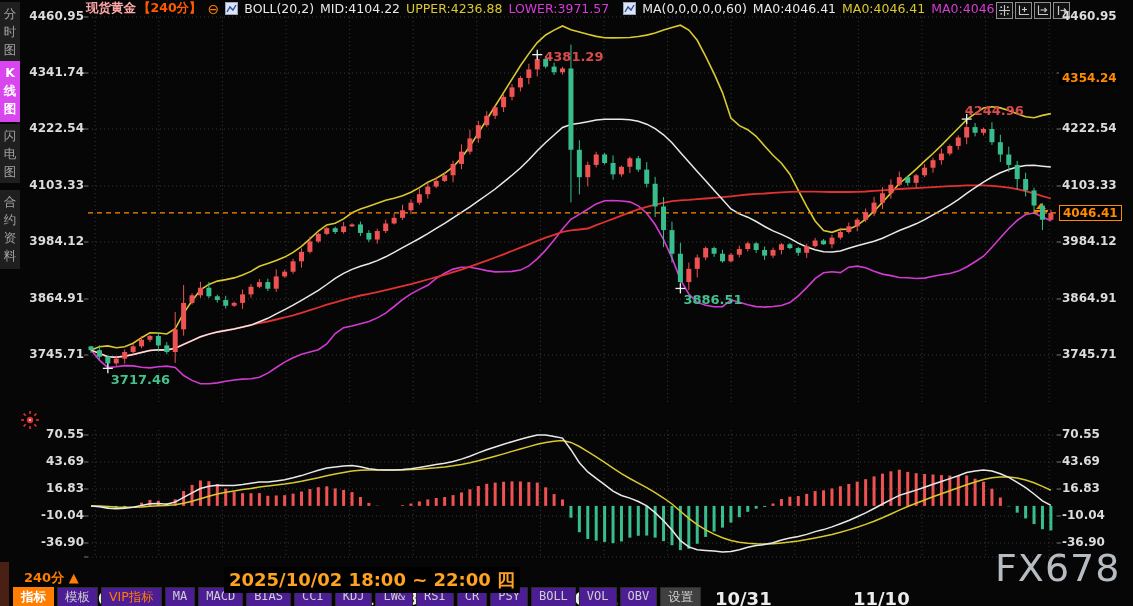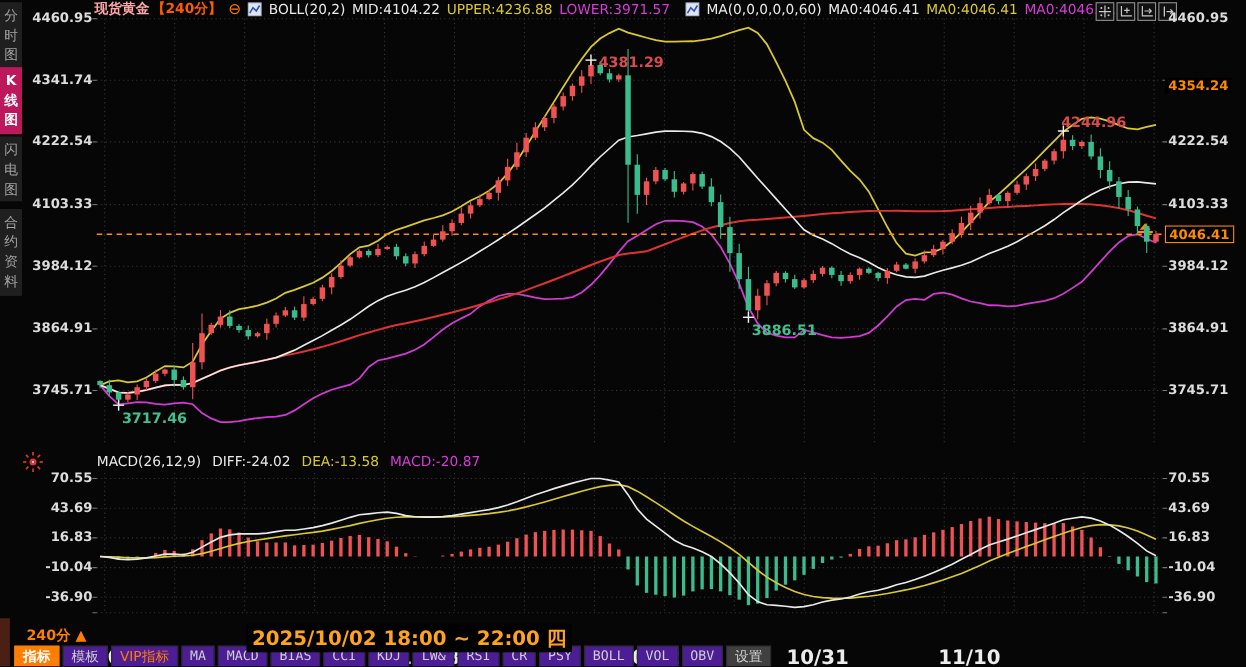--- a/index.html
+++ b/index.html
@@ -2,21 +2,21 @@
 <html><head>
 <meta charset="utf-8">
 <style>
   html,body{margin:0;padding:0;background:#060606;}
   #app{position:relative;width:1133px;height:606px;background:#060606;overflow:hidden;
        font-family:"DejaVu Sans",sans-serif;color:#d9d9d9;}
   
   .side-item{position:absolute;left:0;width:20px;background:#1f1f1f;color:#a3a3a3;
      font-size:12.5px;line-height:18px;text-align:center;padding-top:3px;cursor:pointer;
      word-break:break-all;}
-  .side-item.active{background:#be185d;color:#fff;font-weight:bold;}
+  .side-item.active{background:#d946ef;color:#fff;font-weight:bold;}
   
   #header{position:absolute;left:86px;top:0;height:17px;display:flex;align-items:center;
       gap:6px;font-size:12.5px;white-space:nowrap;}
   .w{color:#e9e9e9}.y{color:#d9c92f}.m{color:#d83bd8}.o{color:#ff7d00}
   #header .sym{color:#fca5a5;font-weight:bold;}
   #header .per{color:#ff5a00;font-weight:bold;text-align:right;}
   .chip{display:inline-block;width:13px;height:13px;}
   #top-tools{position:absolute;left:996px;top:2px;display:flex;gap:2px;}
   .tool-btn{width:15px;height:15px;border:1px solid #8f8f8f;background:#111;display:flex;
      align-items:center;justify-content:center;cursor:pointer;}
@@ -584,46 +584,41 @@
 
   <div class="ylab r" style="top:9px">4460.95</div>
   <div class="ylab r" style="top:121px">4222.54</div>
   <div class="ylab r" style="top:178px">4103.33</div>
   <div class="ylab r" style="top:234px">3984.12</div>
   <div class="ylab r" style="top:291px">3864.91</div>
   <div class="ylab r" style="top:347px">3745.71</div>
   <div class="pricebox high">4354.24</div>
   <div class="pricebox last">4046.41</div>
 
-  <div id="macd-legend">
-    <span class="w">MACD(26,12,9)</span>
-    <span class="w">DIFF:-24.02</span>
-    <span class="y">DEA:-13.58</span>
-    <span class="m">MACD:-20.87</span>
-  </div>
 
   <div class="ylab l" style="top:427px">70.55</div>
   <div class="ylab l" style="top:454px">43.69</div>
   <div class="ylab l" style="top:481px">16.83</div>
   <div class="ylab l" style="top:508px">-10.04</div>
   <div class="ylab l" style="top:535px">-36.90</div>
   <div class="ylab r" style="top:427px">70.55</div>
   <div class="ylab r" style="top:454px">43.69</div>
   <div class="ylab r" style="top:481px">16.83</div>
   <div class="ylab r" style="top:508px">-10.04</div>
   <div class="ylab r" style="top:535px">-36.90</div>
 
   <div id="period-btn"><span>240分</span> ▲</div>
   <div class="xlab" style="left:98px">09/25</div>
   <div class="xlab" style="left:362px">10/13</div>
   <div class="xlab" style="left:562px">10/22</div>
   <div class="xlab" style="left:715px">10/31</div>
   <div class="xlab" style="left:853px">11/10</div>
   <div id="xaxis-tooltip">2025/10/02 18:00 ~ 22:00 四</div>
 
+  <div id="watermark">FX678</div>
 
   <div id="toolbar">
     <span class="tb cn active">指标</span>
     <span class="tb cn">模板</span>
     <span class="tb cn vip">VIP指标</span>
     <span class="tb">MA</span>
     <span class="tb">MACD</span>
     <span class="tb">BIAS</span>
     <span class="tb">CCI</span>
     <span class="tb">KDJ</span>

